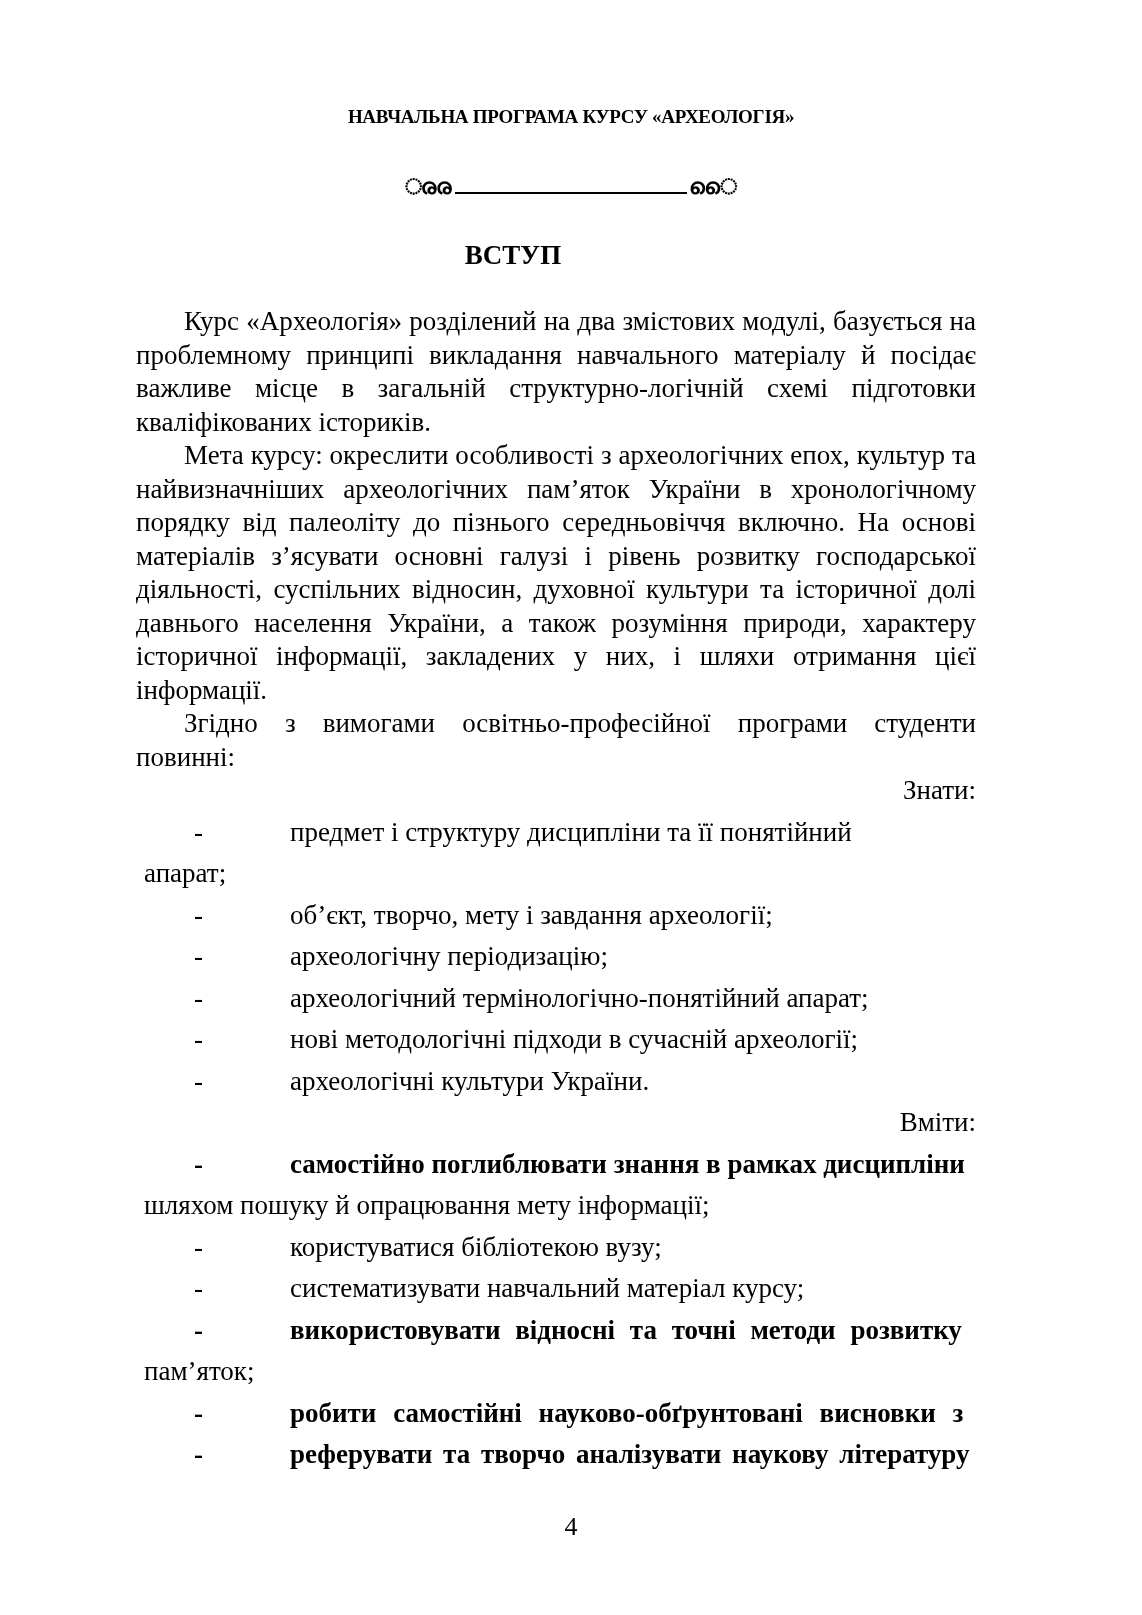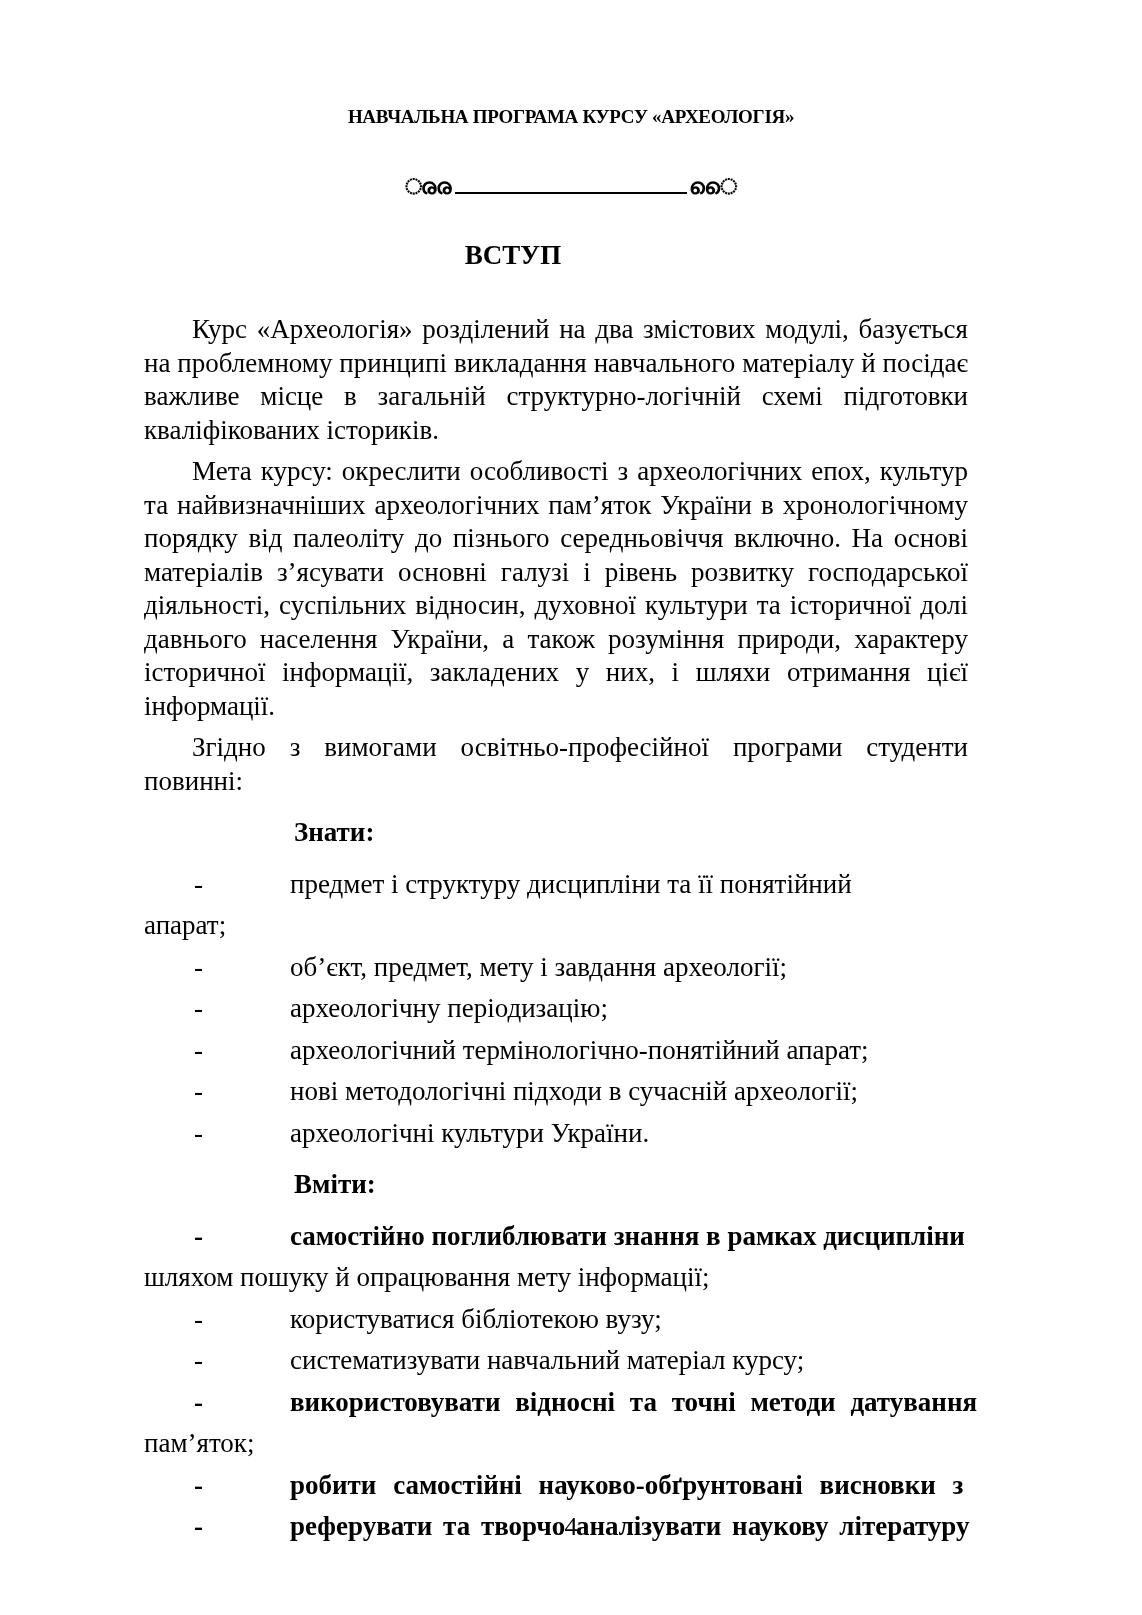--- a/index.html
+++ b/index.html
@@ -21,23 +21,23 @@
   .orn-glyph.left { transform: scaleX(-1); }
   .orn-line { width: 232px; height: 0; border-bottom: 2px solid #000; margin: 0 2px 4px 2px; }
   .heading {
     position: absolute; left: 0; width: 1026px; top: 240px;
     text-align: center; font-weight: bold; font-size: 27px;
   }
   .body {
     position: absolute; left: 136px; top: 305px; width: 840px;
     font-size: 27px; line-height: 33.5px;
   }
-  .p { text-align: justify; text-indent: 48px; margin: 8px; }
+  .p { text-align: justify; text-indent: 48px; margin: 0; }
   .p b { font-weight: normal; }
-  .subhead { text-align: left; font-weight: bold; margin: 18px; padding-left: 140px; }
+  .subhead { text-align: right; font-weight: normal; margin: 0; padding-left: 140px; }
   .li { margin: 8px; text-align: justify; position: relative; }
   .li .dash { display: inline-block; width: 96px; padding-left: 50px; box-sizing: content-box; }
   .li .txt { }
   .li.nowrap { white-space: nowrap; font-weight: bold; }
   .page-number {
     position: absolute; left: 0; width: 1142px; top: 1512px;
     text-align: center; font-size: 26px;
   }
 </style>
 </head>
@@ -56,31 +56,31 @@
   <div class="heading">ВСТУП</div>
 
   <div class="body">
     <p class="p">Курс «Археологія» розділений на два змістових модулі, базується на проблемному принципі викладання навчального матеріалу й посідає важливе місце в загальній структурно-логічній схемі підготовки кваліфікованих істориків.</p>
     <p class="p"><b>Мета курсу</b><span>: окреслити особливості з археологічних епох, культур та найвизначніших археологічних пам’яток України в хронологічному порядку від палеоліту до пізнього середньовіччя включно. На основі матеріалів з’ясувати основні галузі і рівень розвитку господарської діяльності, суспільних відносин, духовної культури та  історичної долі давнього  населення України, а також розуміння природи,  характеру історичної інформації, закладених у них, і шляхи отримання цієї інформації.</span></p>
     <p class="p">Згідно з вимогами освітньо-професійної програми студенти повинні:</p>
 
     <p class="subhead">Знати:</p>
     <p class="li"><span class="dash">-</span><span class="txt">предмет і структуру дисципліни та її понятійний</span></p>
     <p class="li">апарат;</p>
-    <p class="li"><span class="dash">-</span><span class="txt">об’єкт, предмет, мету і завдання археології;</span></p>
+    <p class="li"><span class="dash">-</span><span class="txt">об’єкт, творчо, мету і завдання археології;</span></p>
     <p class="li"><span class="dash">-</span><span class="txt">археологічну періодизацію;</span></p>
     <p class="li"><span class="dash">-</span><span class="txt">археологічний термінологічно-понятійний апарат;</span></p>
     <p class="li"><span class="dash">-</span><span class="txt">нові методологічні підходи в сучасній археології;</span></p>
     <p class="li"><span class="dash">-</span><span class="txt">археологічні культури України.</span></p>
 
     <p class="subhead">Вміти:</p>
     <p class="li nowrap"><span class="dash">-</span><span class="txt">самостійно поглиблювати знання в рамках дисципліни</span></p>
     <p class="li">шляхом пошуку й опрацювання мету інформації;</p>
     <p class="li"><span class="dash">-</span><span class="txt">користуватися бібліотекою вузу;</span></p>
     <p class="li"><span class="dash">-</span><span class="txt">систематизувати навчальний матеріал курсу;</span></p>
-    <p class="li nowrap"><span class="dash">-</span><span class="txt" style="word-spacing:8px">використовувати відносні та точні методи датування</span></p>
+    <p class="li nowrap"><span class="dash">-</span><span class="txt" style="word-spacing:8px">використовувати відносні та точні методи розвитку</span></p>
     <p class="li">пам’яток;</p>
     <p class="li nowrap"><span class="dash">-</span><span class="txt" style="word-spacing:10px">робити самостійні науково-обґрунтовані висновки з</span></p>
     <p class="li nowrap"><span class="dash">-</span><span class="txt" style="word-spacing:4px">реферувати та творчо аналізувати наукову літературу</span></p>
   </div>
 
   <div class="page-number">4</div>
 </div>
 
 </body></html>

